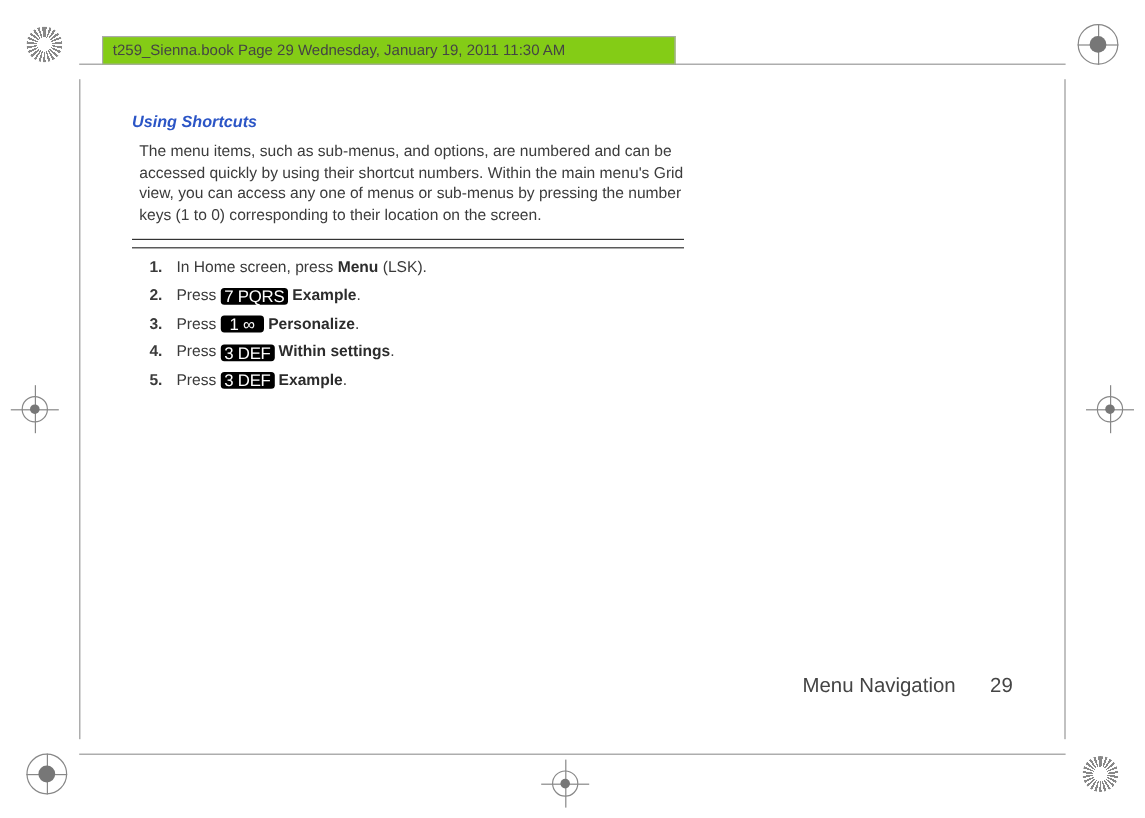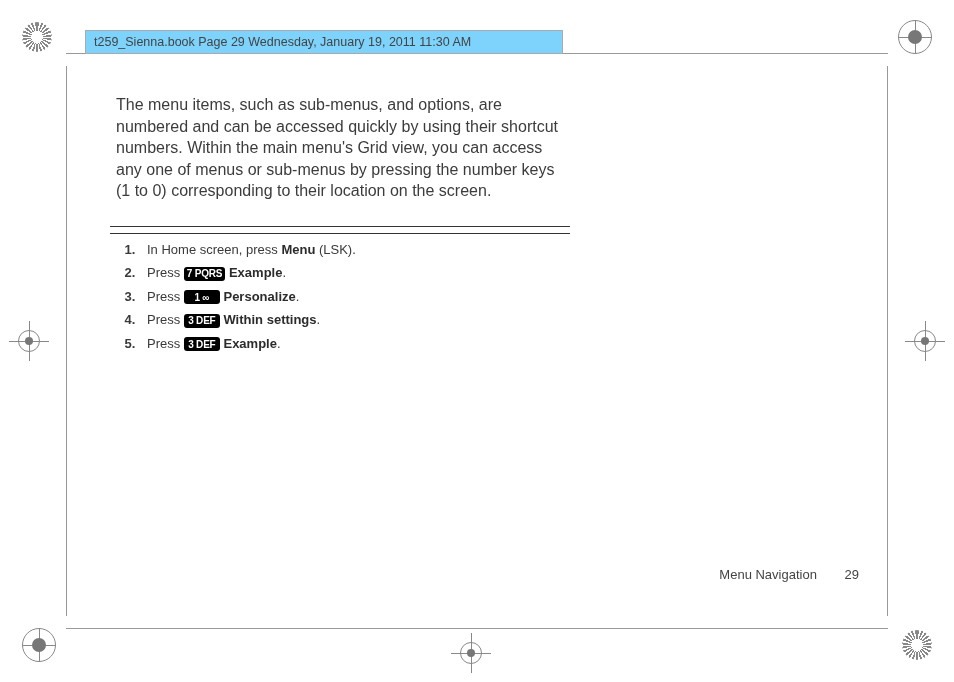--- a/index.html
+++ b/index.html
@@ -32,39 +32,39 @@
   .midmark::before{content:"";position:absolute;width:40px;height:1px;background:#888}
   .midmark::after{content:"";position:absolute;width:1px;height:40px;background:#888}
   .midmark .inner{width:8px;height:8px;border-radius:50%;background:#777;position:relative;z-index:1}
   .mm-l{left:18px;top:330px}
   .mm-r{right:18px;top:330px}
   .mm-b{bottom:18px;left:460px}
 
   
   .hdr-box{position:absolute;top:30px;left:85px;width:460px;height:22px;
            border:1px solid #aaa;display:flex;align-items:center;padding:0 8px;
-           font-size:12.5px;color:#444;background:#7dd3fc}
+           font-size:12.5px;color:#444;background:#84cc16}
   
   .content{position:absolute;top:94px;left:110px;width:460px}
   .section-heading{font-weight:bold;font-style:italic;color:#2b55c6;font-size:13.5px;margin:0 0 8px 0}
-  .intro{font-size:16px;line-height:1.35;color:#3c3c3c;padding-left:6px;margin-bottom:24px}
+  .intro{font-size:13px;line-height:1.35;color:#3c3c3c;padding-left:6px;margin-bottom:12px}
   .rule{height:1px;background:#333;margin:2px 0 6px 0}
   .example{font-size:12.5px;color:#3a3a3a;padding:2px 0 4px 2px}
   .example b{font-weight:bold}
   ol.steps{margin:8px 0 0 0;padding:0 0 0 28px;font-size:13px;color:#3a3a3a}
   ol.steps li{margin:0 0 8px 1px;padding-left:8px}
   ol.steps li::marker{font-weight:bold}
   .key{display:inline-flex;align-items:center;justify-content:center;
-       background:#000;color:#fff;border-radius:3px;font-size:10px;
-       min-width:30px;height:14px;padding:0 3px;vertical-align:middle;font-weight:bold;
+       background:#000;color:#fff;border-radius:3px;font-size:14px;
+       min-width:30px;height:14px;padding:0 3px;vertical-align:middle;font-weight:normal;
        font-family:Arial,sans-serif;letter-spacing:-0.2px}
   b{color:#2c2c2c}
 
   
-  .footer{position:absolute;bottom:100px;right:95px;font-size:13px;color:#444}
+  .footer{position:absolute;bottom:100px;right:110px;font-size:17px;color:#444}
   .footer .pn{display:inline-block;margin-left:24px}
 </style>
 </head>
 <body>
 
 <div class="page">
 
   <div class="radiate rad-tl"></div>
   <div class="radiate rad-br"></div>
 
@@ -88,20 +88,21 @@
     </div>
   <div class="midmark mm-b">
       <div class="inner"></div>
     </div>
 
   <div class="hdr-box">
     <span>t259_Sienna.book  Page 29  Wednesday, January 19, 2011  11:30 AM</span>
   </div>
 
   <div class="content">
+    <p class="section-heading">Using Shortcuts</p>
     <div class="intro">The menu items, such as sub-menus, and options, are numbered and can be accessed quickly by using their shortcut numbers. Within the main menu's Grid view, you can access any one of menus or sub-menus by pressing the number keys (1 to 0) corresponding to their location on the screen.</div>
     <div class="rule"></div>
     <div class="rule"></div>
 
     <ol class="steps">
       <li>
         <span>In Home screen, press </span><b>Menu</b><span> (LSK).</span>
       </li>
       <li>
         <span>Press </span><span class="key">7 PQRS</span><span> </span><b>Example</b><span>.</span>

